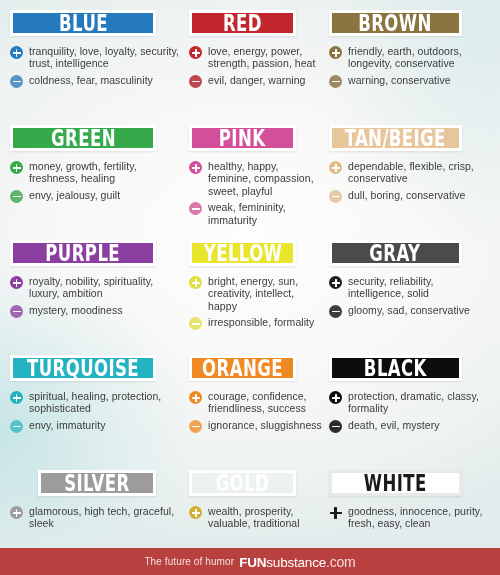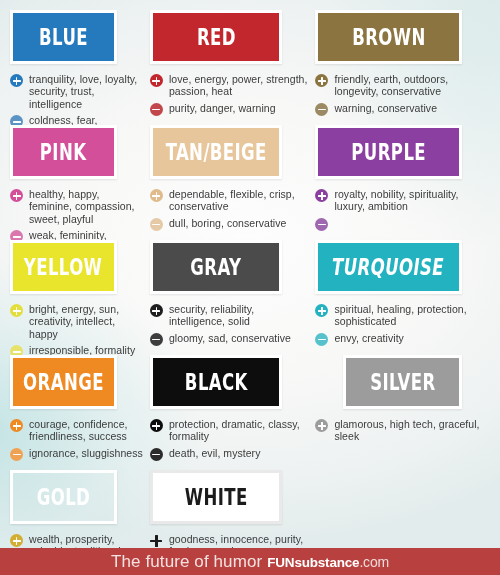--- a/index.html
+++ b/index.html
@@ -53,21 +53,21 @@
     column-gap: 0px;
     padding: 8px 10px 0 10px;
   }
 
   .card {
     position: relative;
     padding: 0 0 0 0;
   }
 
   .band {
-    height: 54px;
+    height: 26px;
     border: 3px solid #ffffff;
     border-radius: 0;
     display: flex;
     align-items: center;
     justify-content: center;
     box-shadow: 0 1px 2px rgba(0,0,0,0.10);
     margin: 2px 33px 0 0;
   }
 
   .band-name {
@@ -130,33 +130,33 @@
     left: 0; right: 0; bottom: 0;
     height: 27px;
     background: #b8413f;
     display: flex;
     align-items: center;
     justify-content: center;
     z-index: 5;
   }
   .footer-text {
     color: #f2e2e1;
-    font-size: 17px;
+    font-size: 10px;
     letter-spacing: 0.1px;
     white-space: nowrap;
   }
   .footer-brand {
     color: #ffffff;
     font-weight: 700;
     font-size: 13.5px;
     margin-left: 5px;
     letter-spacing: -0.2px;
   }
   .brand-fun { font-weight: 700; }
-  .brand-sub { font-weight: 700; }
+  .brand-sub { font-weight: 400; }
   .brand-tld { font-weight: 400; font-size: 14px; color: #f0dcdb; }
 </style>
 </head>
 <body>
 
 <div id="poster">
 
   <div class="grid">
 
     <div class="card">
@@ -189,21 +189,21 @@
           <span class="badge" style="background-color: rgb(193, 39, 45);">
               <i class="bar-h"></i>
               <i class="bar-v"></i>
             </span>
           <span class="trait-text">love, energy, power, strength, passion, heat</span>
         </div>
         <div class="trait">
           <span class="badge" style="background-color: rgb(193, 71, 76);">
               <i class="bar-h"></i>
             </span>
-          <span class="trait-text">purity, danger, warning</span>
+          <span class="trait-text">evil, danger, warning</span>
         </div>
       </div>
     </div>
 
     <div class="card">
       <div class="band" style="background-color: rgb(139, 116, 64);">
         <span class="band-name">BROWN</span>
       </div>
       <div class="traits">
         <div class="trait">
@@ -215,20 +215,40 @@
         </div>
         <div class="trait">
           <span class="badge" style="background-color: rgb(155, 138, 99);">
               <i class="bar-h"></i>
             </span>
           <span class="trait-text">warning, conservative</span>
         </div>
       </div>
     </div>
 
+    <div class="card">
+      <div class="band" style="background-color: rgb(54, 169, 75);">
+        <span class="band-name">GREEN</span>
+      </div>
+      <div class="traits">
+        <div class="trait">
+          <span class="badge" style="background-color: rgb(54, 169, 75);">
+              <i class="bar-h"></i>
+              <i class="bar-v"></i>
+            </span>
+          <span class="trait-text">money, growth, fertility, freshness, healing</span>
+        </div>
+        <div class="trait">
+          <span class="badge" style="background-color: rgb(95, 180, 110);">
+              <i class="bar-h"></i>
+            </span>
+          <span class="trait-text">envy, jealousy, guilt</span>
+        </div>
+      </div>
+    </div>
 
     <div class="card">
       <div class="band" style="background-color: rgb(212, 79, 154);">
         <span class="band-name">PINK</span>
       </div>
       <div class="traits">
         <div class="trait">
           <span class="badge" style="background-color: rgb(212, 79, 154);">
               <i class="bar-h"></i>
               <i class="bar-v"></i>
@@ -274,20 +294,21 @@
           <span class="badge" style="background-color: rgb(139, 63, 160);">
               <i class="bar-h"></i>
               <i class="bar-v"></i>
             </span>
           <span class="trait-text">royalty, nobility, spirituality, luxury, ambition</span>
         </div>
         <div class="trait">
           <span class="badge" style="background-color: rgb(160, 103, 177);">
               <i class="bar-h"></i>
             </span>
+          <span class="trait-text">mystery, moodiness</span>
         </div>
       </div>
     </div>
 
     <div class="card">
       <div class="band" style="background-color: rgb(233, 228, 44);">
         <span class="band-name">YELLOW</span>
       </div>
       <div class="traits">
         <div class="trait">
@@ -321,36 +342,36 @@
         <div class="trait">
           <span class="badge" style="background-color: rgb(61, 61, 61);">
               <i class="bar-h"></i>
             </span>
           <span class="trait-text">gloomy, sad, conservative</span>
         </div>
       </div>
     </div>
 
     <div class="card">
-      <div class="band" style="background-color: rgb(34, 178, 192); font-style: italic;">
+      <div class="band" style="background-color: rgb(34, 178, 192);">
         <span class="band-name">TURQUOISE</span>
       </div>
       <div class="traits">
         <div class="trait">
           <span class="badge" style="background-color: rgb(34, 178, 192);">
               <i class="bar-h"></i>
               <i class="bar-v"></i>
             </span>
           <span class="trait-text">spiritual, healing, protection, sophisticated</span>
         </div>
         <div class="trait">
           <span class="badge" style="background-color: rgb(87, 194, 204);">
               <i class="bar-h"></i>
             </span>
-          <span class="trait-text">envy, creativity</span>
+          <span class="trait-text">envy, immaturity</span>
         </div>
       </div>
     </div>
 
     <div class="card">
       <div class="band" style="background-color: rgb(239, 138, 34);">
         <span class="band-name">ORANGE</span>
       </div>
       <div class="traits">
         <div class="trait">

